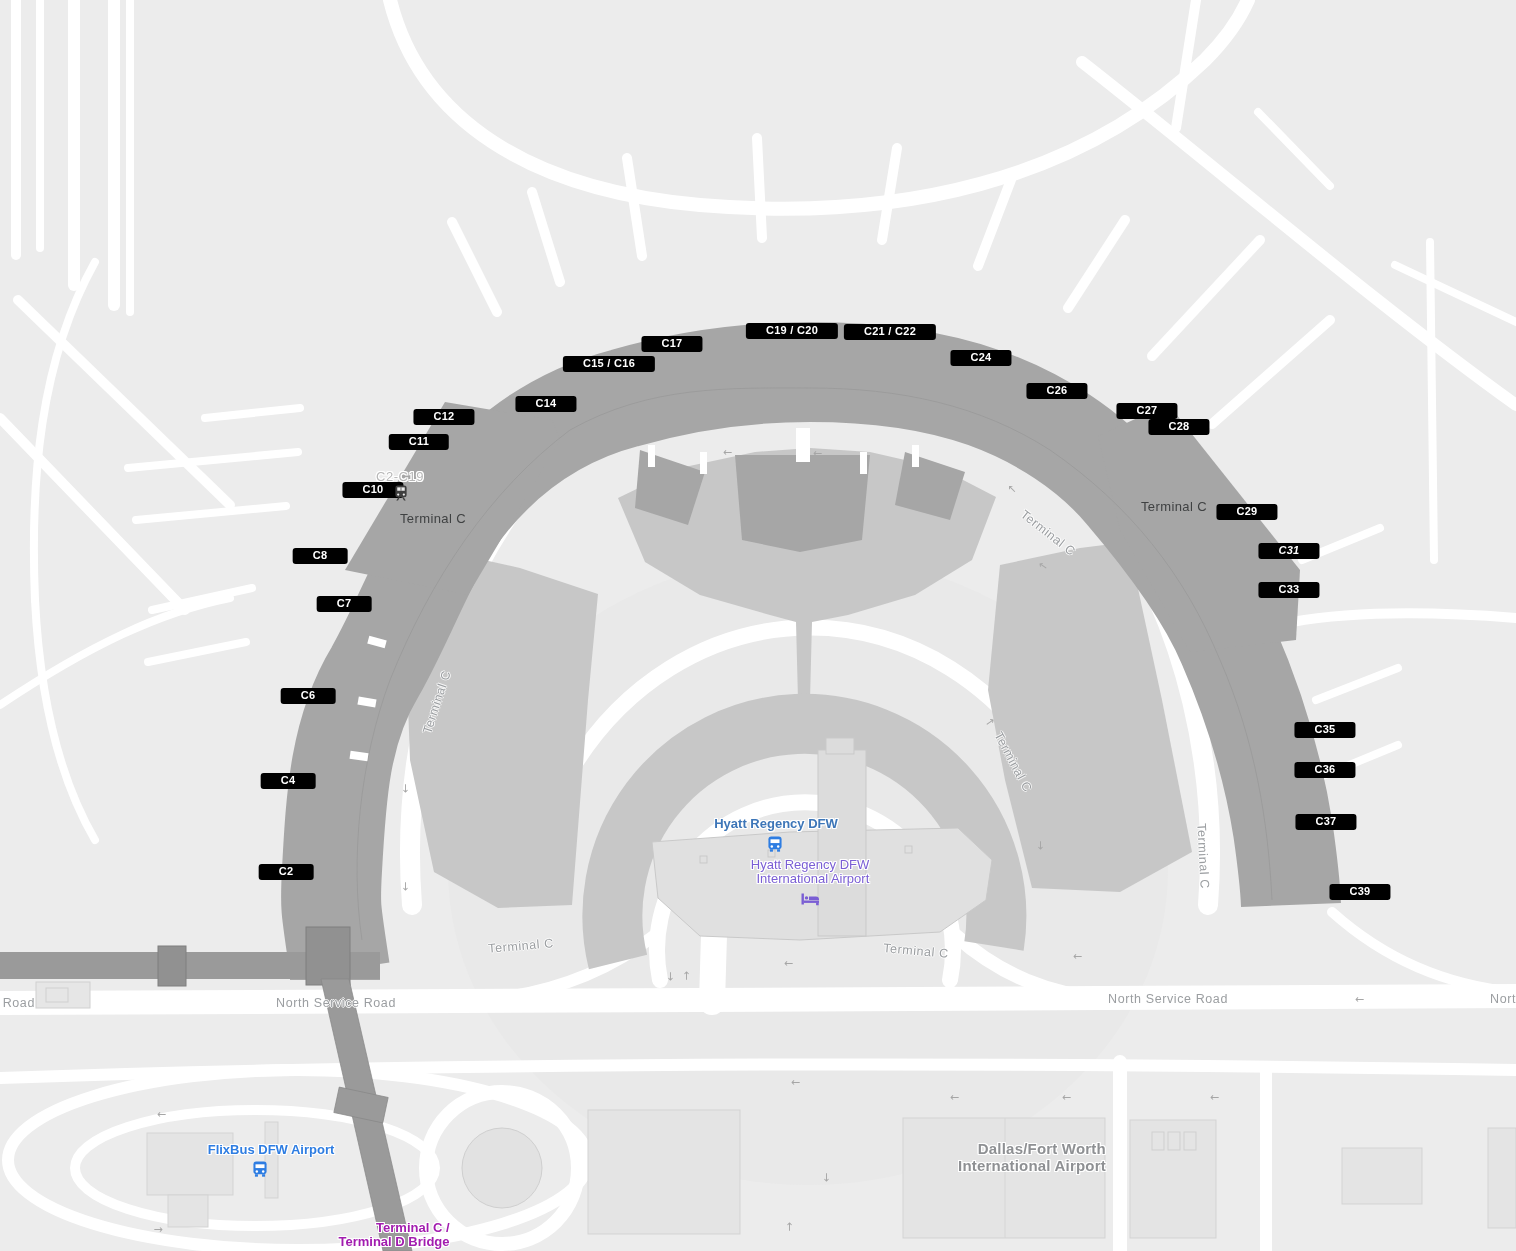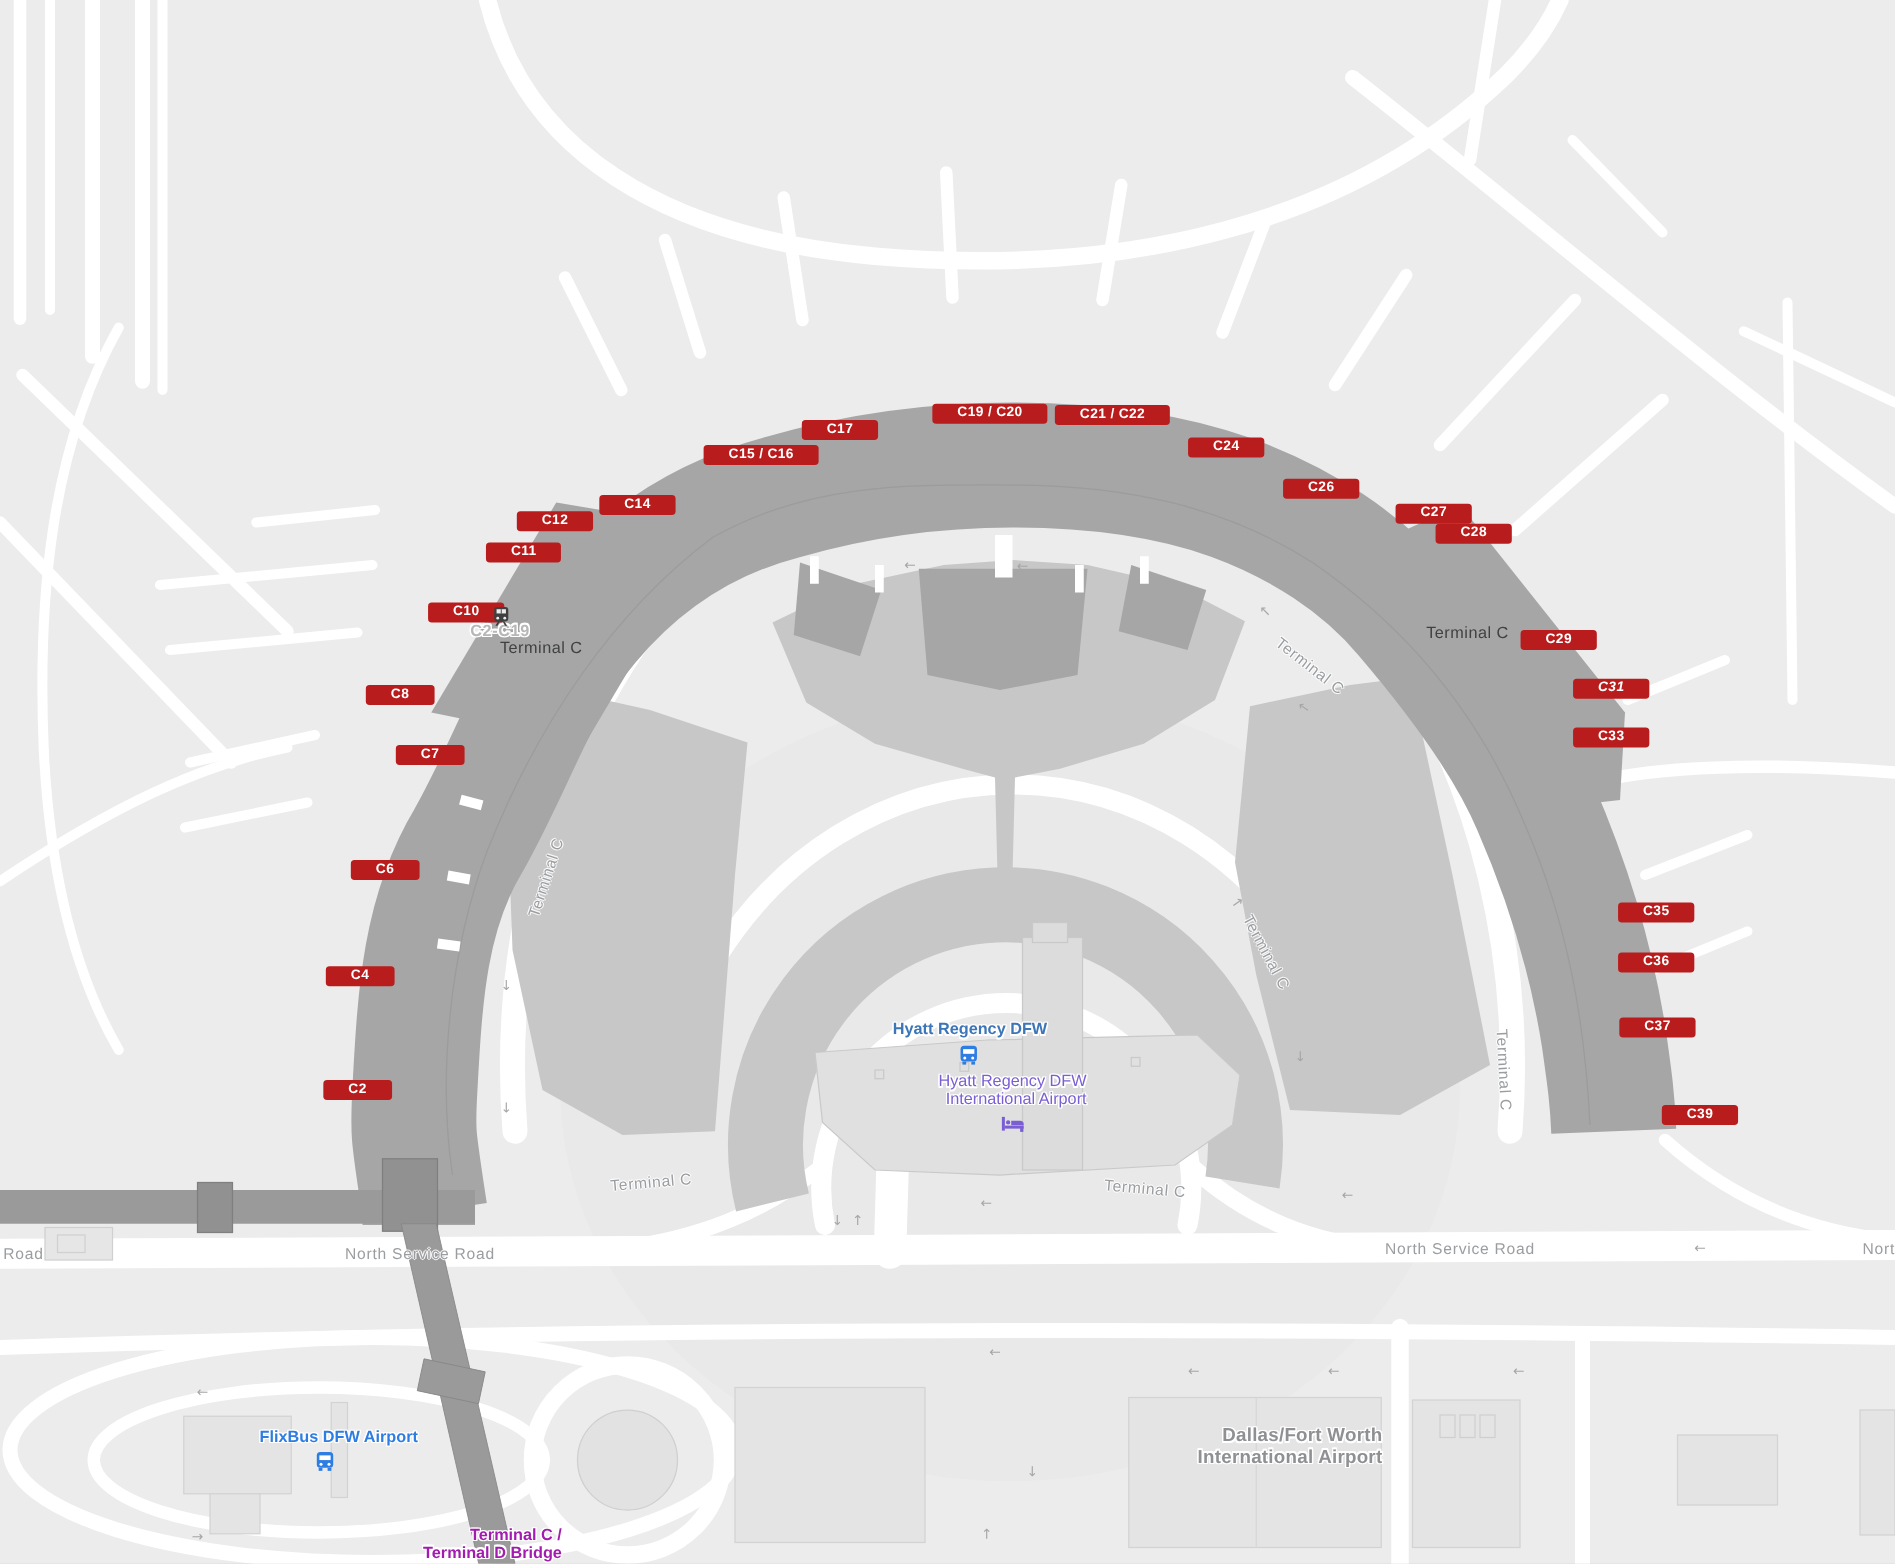--- a/index.html
+++ b/index.html
@@ -6,21 +6,21 @@
   #map-root{
     position:relative;width:1516px;height:1251px;overflow:hidden;
     background:#ececec;font-family:"Liberation Sans",sans-serif;
     -webkit-font-smoothing:antialiased;
   }
   #map-root svg.base{position:absolute;left:0;top:0;}
   .halo{text-shadow:0 1px 0 #fff,0 -1px 0 #fff,1px 0 0 #fff,-1px 0 0 #fff,
         1px 1px 0 #fff,-1px -1px 0 #fff,1px -1px 0 #fff,-1px 1px 0 #fff;}
   .gate-badge{
     position:absolute;transform:translate(-50%,-50%);
-    background:#b91c1c;color:#fff;font-size:11px;font-weight:bold;
+    background:#000000;color:#fff;font-size:11px;font-weight:bold;
     letter-spacing:.3px;padding:2px 20px 3px;border-radius:3px;white-space:nowrap;
     line-height:1;z-index:30;
   }
   .road-label{
     position:absolute;transform:translate(-50%,-50%);color:#9b9ea1;
     font-size:12.5px;letter-spacing:.6px;white-space:nowrap;z-index:20;
     text-shadow:0 1px 0 rgba(255,255,255,.85),0 -1px 0 rgba(255,255,255,.85),
       1px 0 0 rgba(255,255,255,.85),-1px 0 0 rgba(255,255,255,.85);
   }
   .terminal-label{
@@ -30,21 +30,21 @@
   .arrow{
     position:absolute;transform:translate(-50%,-50%);color:#a6a6a6;
     font-size:11px;line-height:1;z-index:15;font-family:"DejaVu Sans",sans-serif;
   }
   .poi{position:absolute;transform:translate(-50%,-50%);white-space:nowrap;z-index:35;text-align:right;}
   .poi .l1,.poi .l2{display:block;line-height:14px;}
   .hyatt-stop-label{color:#3d76b8;font-size:13px;font-weight:600;}
   .hyatt-hotel-label{color:#7a5ed4;font-size:13px;font-weight:500;}
   .flixbus-label{color:#2e7de2;font-size:13px;font-weight:600;margin-left:12px;}
   .transit-range-label{position:absolute;transform:translate(-50%,-50%);color:#b7b7b7;
-    font-size:13px;font-weight:700;letter-spacing:.5px;z-index:28;white-space:nowrap;margin-top:28px;}
+    font-size:13px;font-weight:400;letter-spacing:.5px;z-index:28;white-space:nowrap;}
   .dfw-label{color:#8e9093;font-size:15px;font-weight:bold;letter-spacing:.2px;}
   .dfw-label .l1,.dfw-label .l2{line-height:17px;}
   .bridge-label{color:#a21caf;font-size:13px;font-weight:bold;}
   .bridge-label .l1,.bridge-label .l2{line-height:14px;}
   .poi-icon{position:absolute;transform:translate(-50%,-50%);z-index:36;line-height:0;}
 </style>
 </head>
 <body>
 
 <div id="map-root">
@@ -267,21 +267,21 @@
   </div>
 
 <div class="gate-badge" style="left: 286px; top: 872px;">C2</div>
     <div class="gate-badge" style="left: 288px; top: 781px;">C4</div>
     <div class="gate-badge" style="left: 308px; top: 696px;">C6</div>
     <div class="gate-badge" style="left: 344px; top: 604px;">C7</div>
     <div class="gate-badge" style="left: 320px; top: 556px;">C8</div>
     <div class="gate-badge" style="left: 373px; top: 490px;">C10</div>
     <div class="gate-badge" style="left: 419px; top: 442px;">C11</div>
     <div class="gate-badge" style="left: 444px; top: 417px;">C12</div>
-    <div class="gate-badge" style="left: 510px; top: 404px;">C14</div>
+    <div class="gate-badge" style="left: 546px; top: 404px;">C14</div>
     <div class="gate-badge" style="left: 609px; top: 364px;">C15 / C16</div>
     <div class="gate-badge" style="left: 672px; top: 344px;">C17</div>
     <div class="gate-badge" style="left: 792px; top: 331px;">C19 / C20</div>
     <div class="gate-badge" style="left: 890px; top: 332px;">C21 / C22</div>
     <div class="gate-badge" style="left: 981px; top: 358px;">C24</div>
     <div class="gate-badge" style="left: 1057px; top: 391px;">C26</div>
     <div class="gate-badge" style="left: 1147px; top: 395px; margin-top: 16px;">C27</div>
     <div class="gate-badge" style="left: 1179px; top: 427px;">C28</div>
     <div class="gate-badge" style="left: 1247px; top: 492px; margin-top: 20px;">C29</div>
     <div class="gate-badge" style="left: 1289px; top: 551px; font-style: italic;">C31</div>

